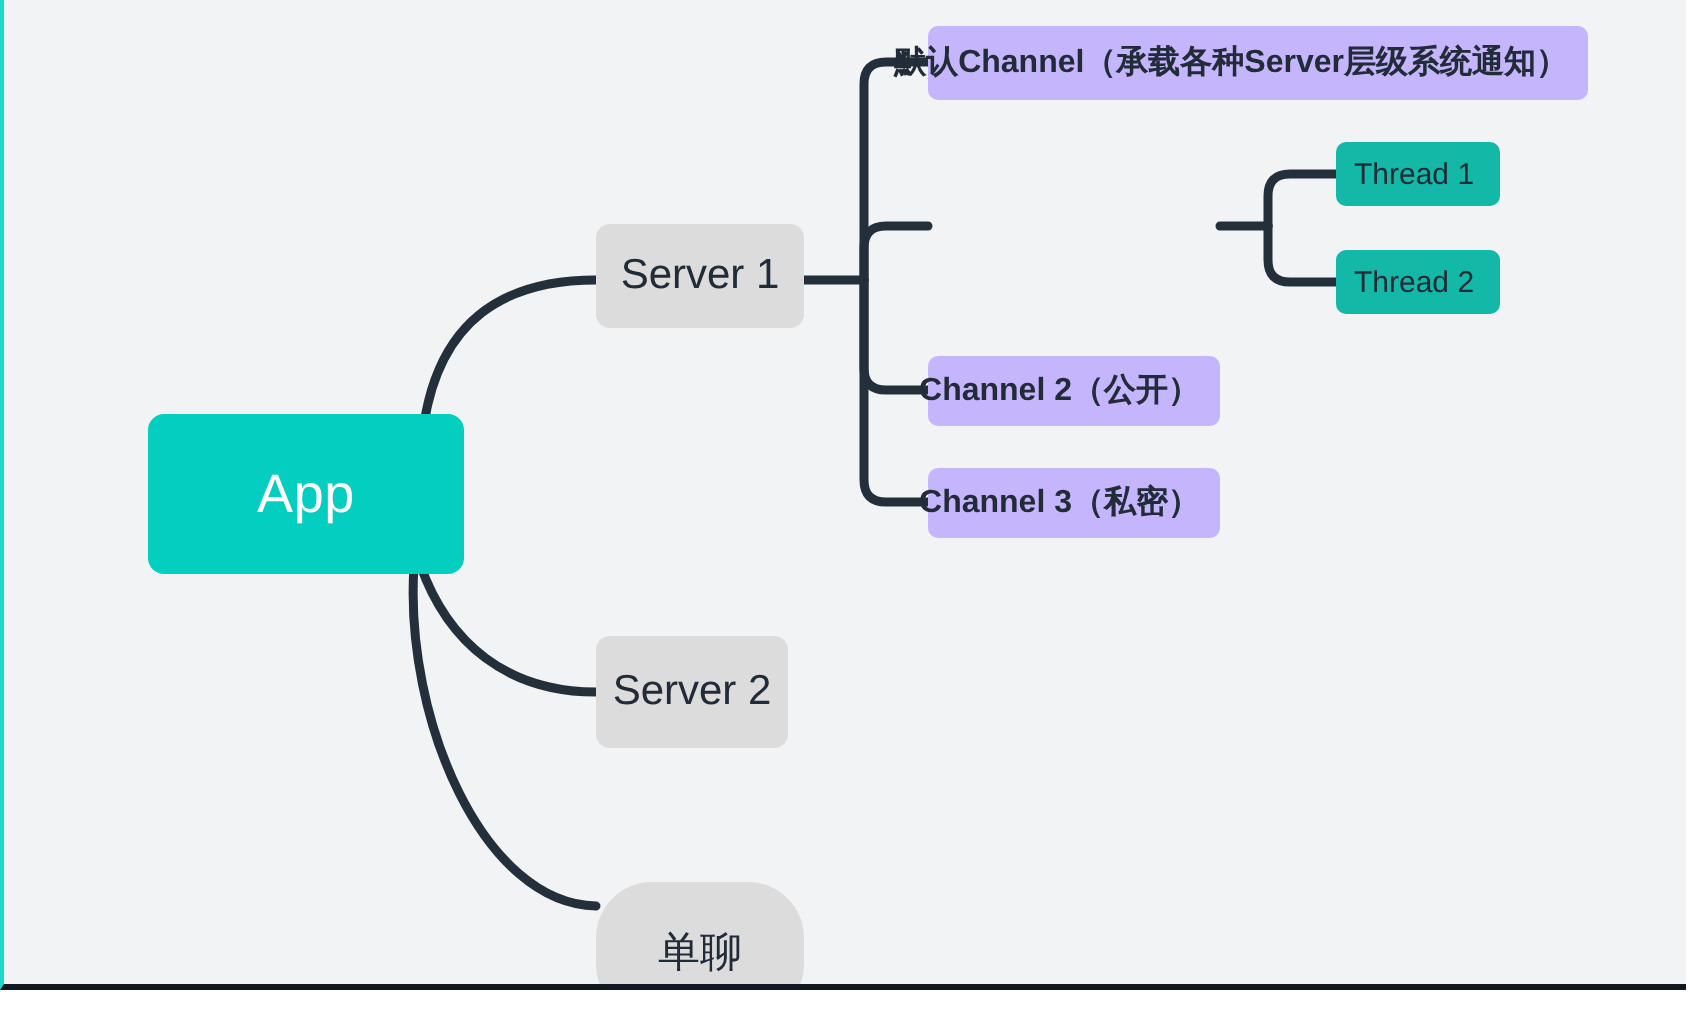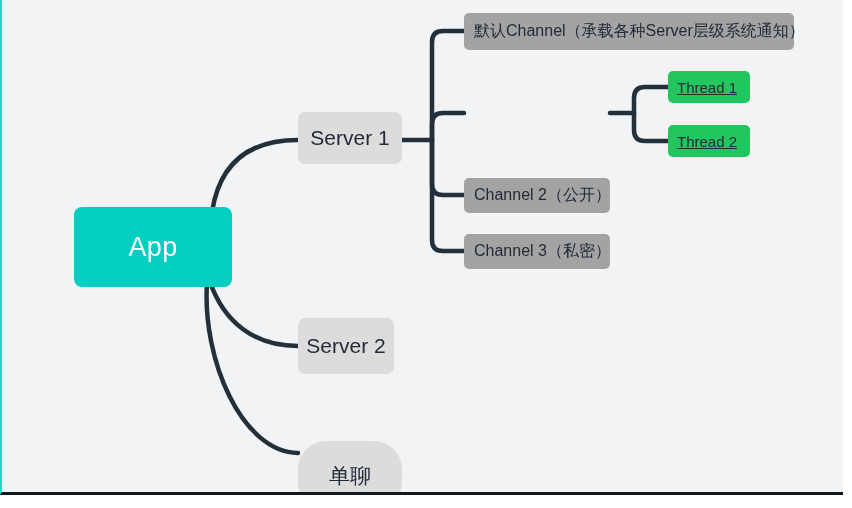--- a/index.html
+++ b/index.html
@@ -64,36 +64,36 @@
     letter-spacing: 0.3px;
   }
 
   .node-branch {
     background: #dcdcdc;
     font-size: 21px;
     border-radius: 7px;
   }
 
   .node-leaf {
-    background: #a3a3a3;
+    background: #c4b5fd;
     font-size: 16px;
     border-radius: 5px;
-    justify-content: flex-start;
+    justify-content: flex-end;
     padding-left: 10px;
     padding-right: 10px;
+    font-weight: bold;
   }
 
   .node-leaf-sm {
-    background: #22c55e;
+    background: #14b8a6;
     font-size: 15px;
     border-radius: 5px;
     justify-content: flex-start;
     padding-left: 9px;
     padding-right: 9px;
-    text-decoration: underline;
   }
 </style>
 </head>
 <body>
 
 <div id="app-root">
 
   <div id="canvas">
 
     <svg id="edges" viewBox="0 0 843 495" aria-hidden="true">

